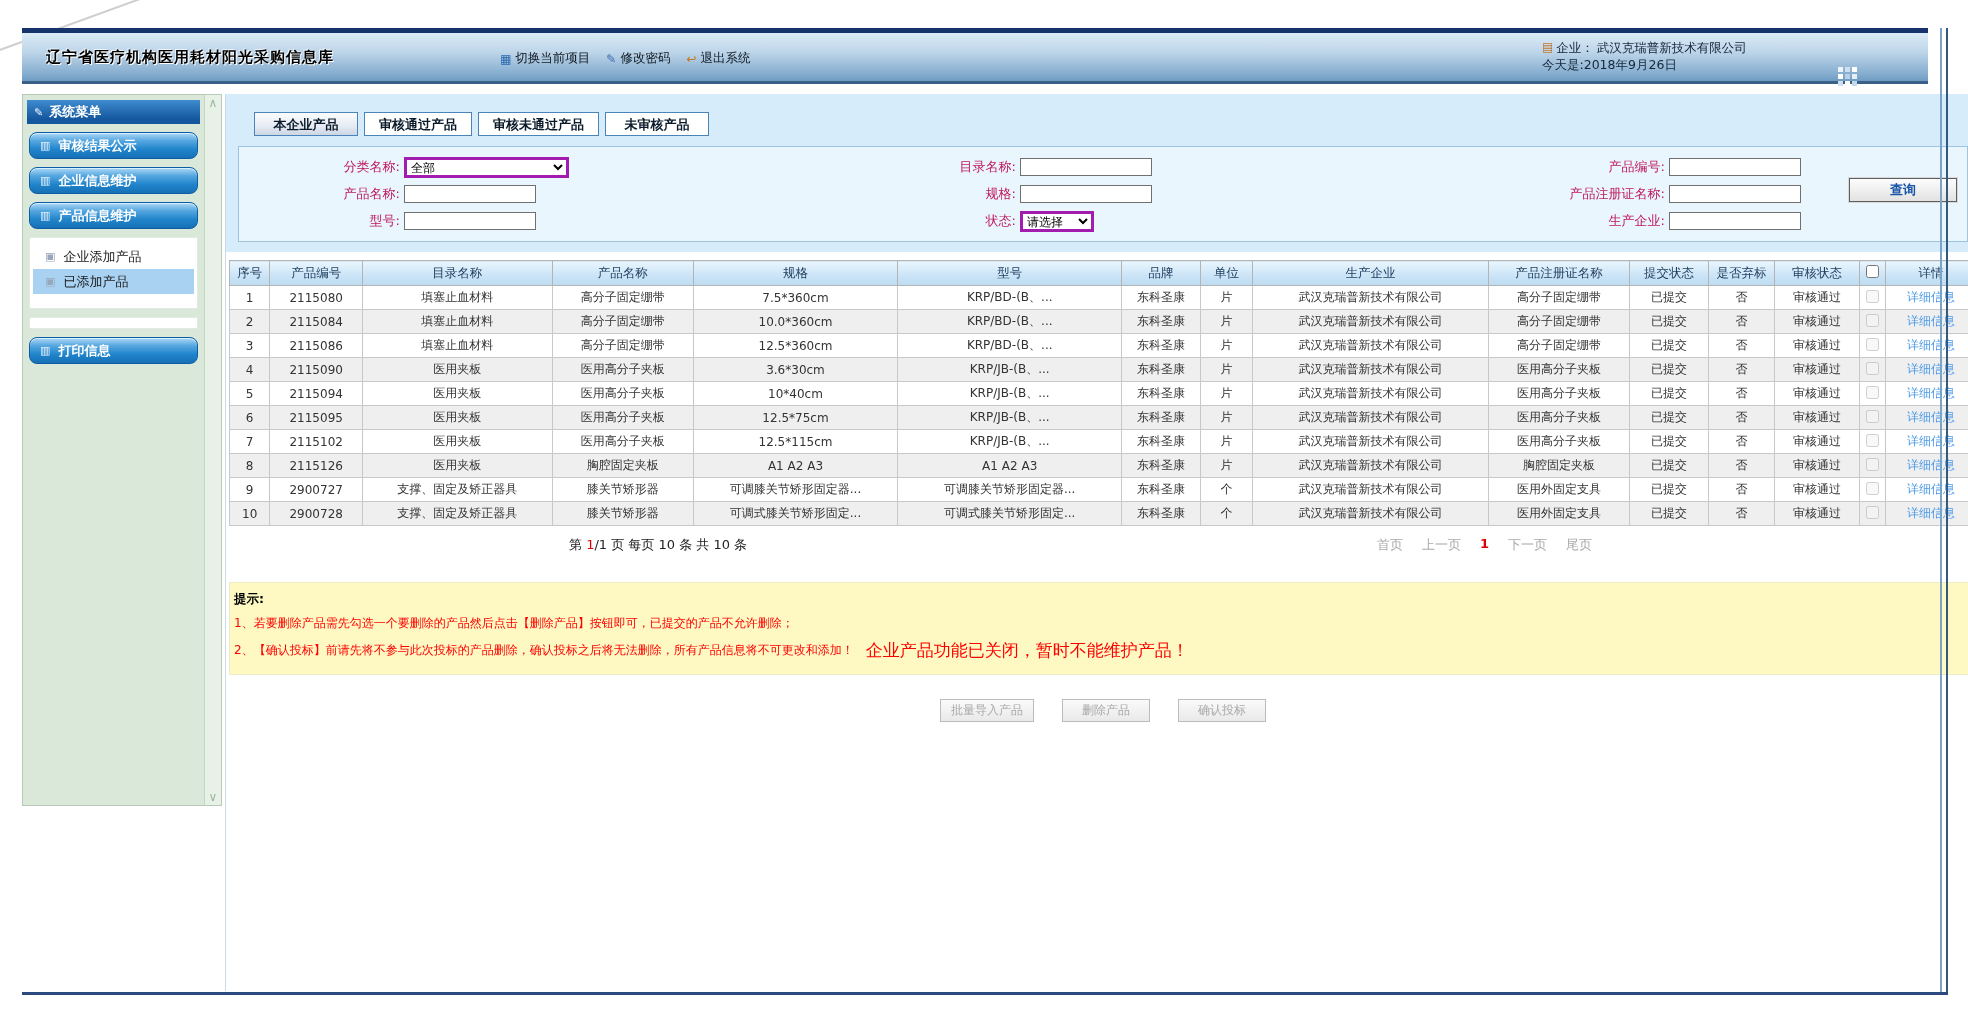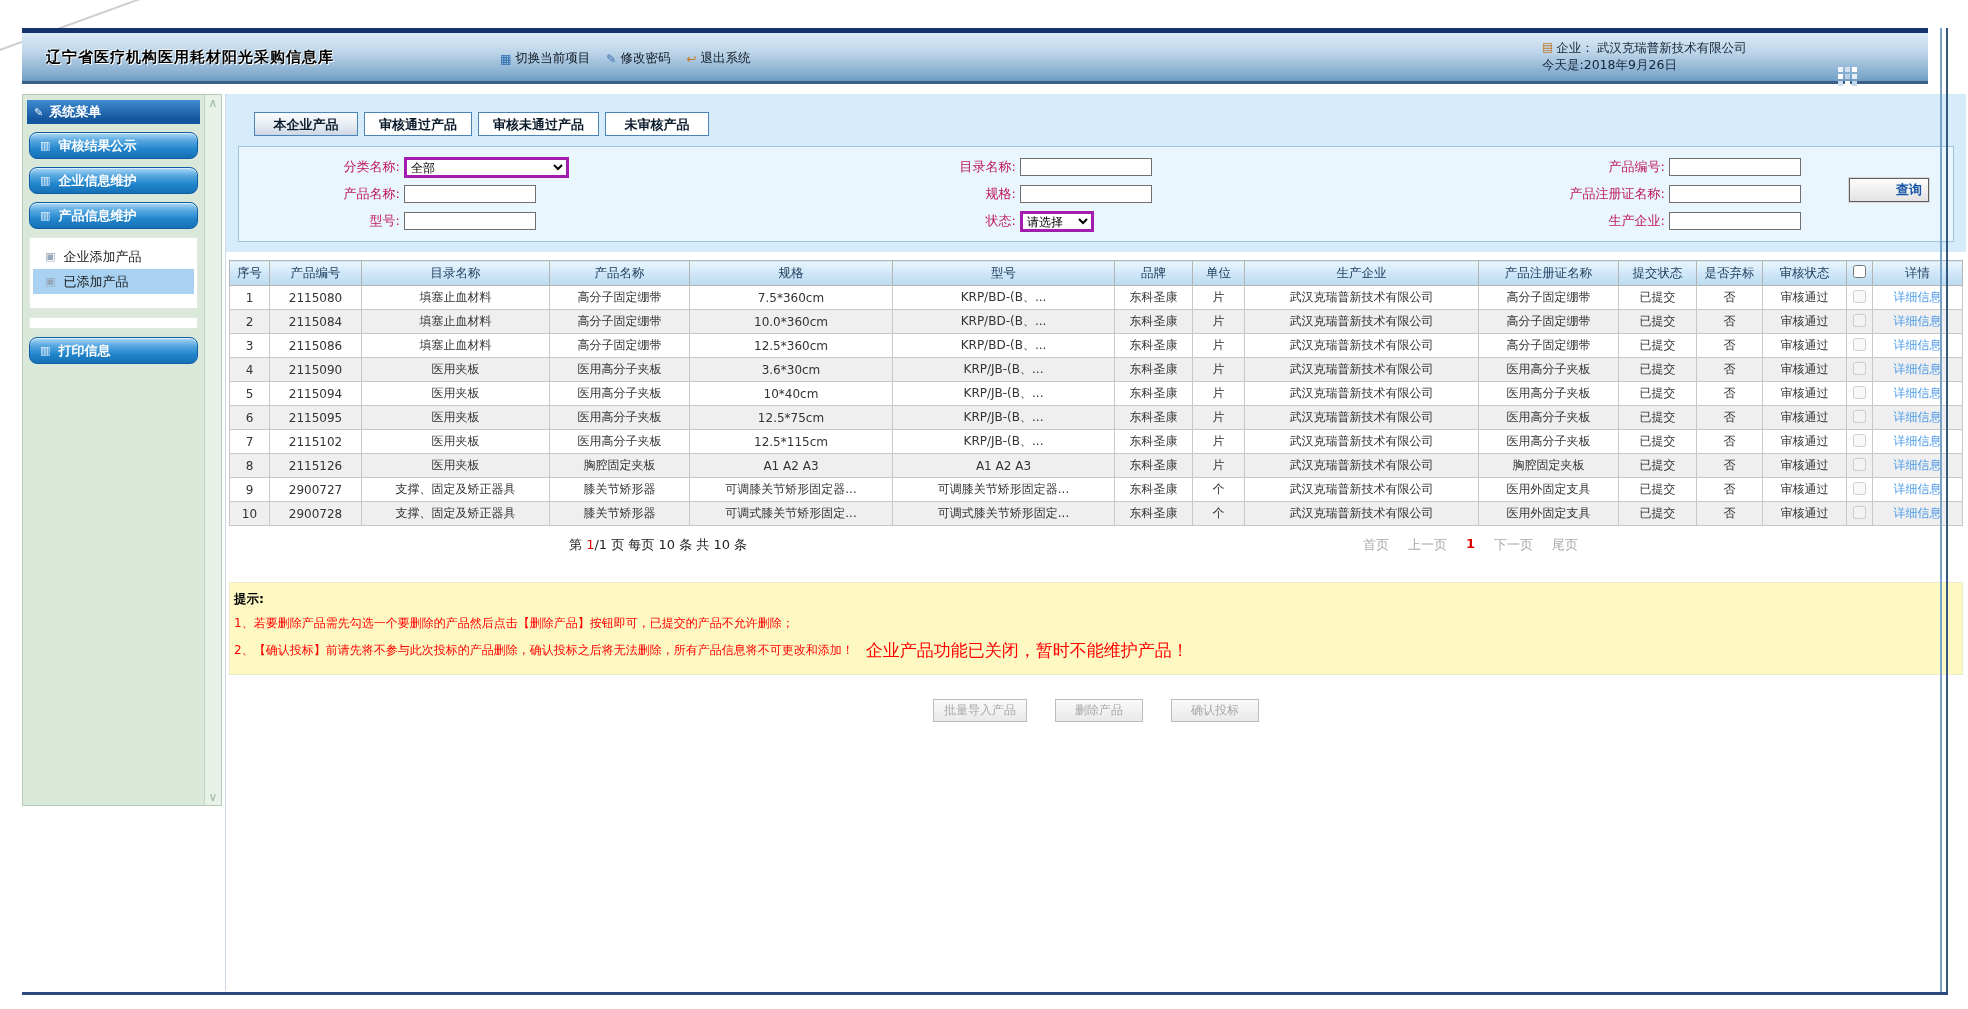--- a/index.html
+++ b/index.html
@@ -67,23 +67,23 @@
     padding:9px 10px 9px 0; display:flex; align-items:flex-start; }
   .search-col { display:flex; flex-direction:column; gap:5px; }
   .col1 { margin-left:60px; } .col2 { margin-left:387px; } .col3 { margin-left:361px; }
   .f-row { display:flex; align-items:center; height:22px; }
   .f-label { text-align:right; font-size:13px; color:#be185d; padding-right:4px; flex:none; }
   .col1 .f-label { width:105px; } .col2 .f-label { width:130px; } .col3 .f-label { width:90px; }
   .f-input { width:132px; height:18px; border:1px solid #707070; background:#fff; font-size:12px; padding:0 2px; }
   .f-select { height:21px; border:3px solid #a21caf; background:#fff; font-size:12px; }
   .sel-wide { width:165px; } .sel-narrow { width:74px; }
   .query-wrap { margin-left:48px; margin-top:22px; }
-  .query-btn { width:80px; height:24px; background:linear-gradient(180deg,#fdfdfd,#e2e2e2);
+  .query-btn { width:108px; height:24px; background:linear-gradient(180deg,#fdfdfd,#e2e2e2);
     border:1px solid #5f5f5f; box-shadow:0 0 0 1px #d8d8d8; color:#1a56a8; font-weight:bold;
-    font-size:13px; cursor:pointer; font-family:Liberation Sans, sans-serif;text-align:right; }
+    font-size:13px; cursor:pointer; font-family:Liberation Sans, sans-serif; }
 
   
   .table-wrap { margin:8px 3px 0 3px; }
   table.grid { width:100%; border-collapse:collapse; table-layout:fixed; }
   .grid th { background:linear-gradient(180deg,#eaf6fe 0%,#cde5f7 55%,#bcdbf2 100%);
     border:1px solid #b4b4b4; height:25px; font-weight:normal; color:#1c3c5c; font-size:12.5px;
     overflow:hidden; white-space:nowrap; }
   .grid td { border:1px solid #c8c8c8; height:24px; text-align:center; font-size:12px; color:#333;
     background:#fff; overflow:hidden; white-space:nowrap; text-overflow:ellipsis; padding:0 2px; }
   .grid tr.even td { background:#efefef; }

